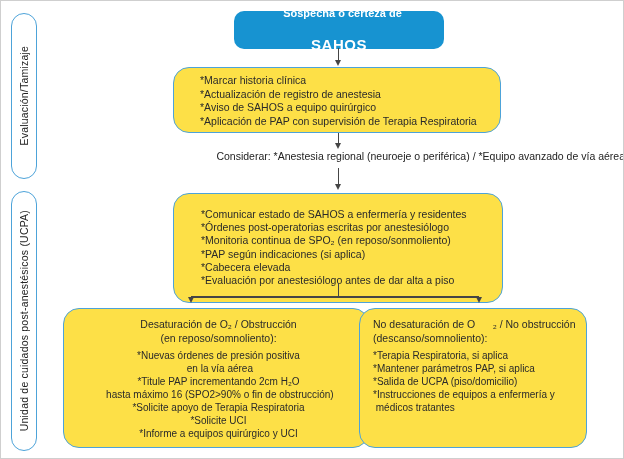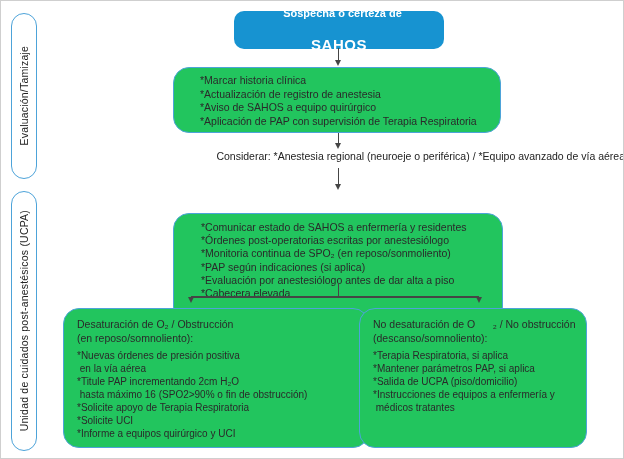--- a/index.html
+++ b/index.html
@@ -22,33 +22,33 @@
   .start-box {
     position:absolute; left:233px; top:10px; width:210px; height:38px;
     background:#1793d1; border-radius:10px; box-sizing:border-box;
     display:flex; flex-direction:column; align-items:center; justify-content:center;
     color:#ffffff; text-align:center;
   }
   .start-box .l1 { font-size:11px; font-weight:600; line-height:13px;margin-left:7px; }
   .start-box .l2 { font-size:15px; font-weight:600; line-height:17px; letter-spacing:0.5px;margin-top:16px; }
   
   .pbox {
-    position:absolute; box-sizing:border-box; background:#22c55e;
+    position:absolute; box-sizing:border-box; background:#fde047;
     border:1.5px solid #4da3d9; border-radius:16px;
   }
   .pbox .line { white-space:pre-wrap; }
   .box-eval { left:172px; top:66px; width:328px; height:66px; padding:6px 8px 4px 26px; font-size:10.5px; }
   .box-eval .line { line-height:13.5px; }
-  .box-ucpa { left:172px; top:192px; width:330px; height:110px; padding:7px 8px 4px 27px; font-size:10.5px;margin-top:20px; }
+  .box-ucpa { left:172px; top:192px; width:330px; height:110px; padding:14px 8px 4px 27px; font-size:10.5px; }
   .box-ucpa .line { line-height:13.2px; }
   .box-branch { top:307px; height:140px; padding:9px 8px 4px 13px; font-size:10px; }
   .box-branch .title .line { line-height:13.5px; font-size:10.5px; }
   .box-branch .items { margin-top:4px; }
   .box-branch .items .line { line-height:13px; }
-  .box-left  { left:62px;  width:306px; }
+  .box-left  { left:62px;  width:306px;text-align:center; }
   .box-right { left:358px; width:228px; }
   
   .note {
     position:absolute; left:54px; top:149px; width:570px;
     text-align:right; font-size:10.5px; font-weight:500; color:#232323;
   }
   
   .vline { position:absolute; width:1.5px; background:#454545; }
   .hline { position:absolute; height:1.5px; background:#454545; }
   .ahead {
@@ -90,22 +90,22 @@
   <div class="note">Considerar: *Anestesia regional (neuroeje o periférica) / *Equipo avanzado de vía aérea</div>
 
   <div class="vline" style="left:336.5px; top:167px; height:17px;"></div>
   <div class="ahead" style="left:333.5px; top:183px;"></div>
 
   <div class="pbox box-ucpa">
       <div class="line">*Comunicar estado de SAHOS a enfermería y residentes</div>
       <div class="line">*Órdenes post-operatorias escritas por anestesiólogo</div>
       <div class="line">*Monitoria continua de SPO₂ (en reposo/sonmoliento)</div>
       <div class="line">*PAP según indicaciones (si aplica)</div>
+      <div class="line">*Cabecera elevada</div>
       <div class="line">*Evaluación por anestesiólogo antes de dar alta a piso</div>
-      <div class="line">*Cabecera elevada</div>
     </div>
 
   <div class="vline" style="left:336.5px; top:282px; height:14px;"></div>
   <div class="hline" style="left:190px; top:295px; width:288px;"></div>
   <div class="ahead" style="left:186.5px; top:296px;"></div>
   <div class="ahead" style="left:474.5px; top:296px;"></div>
 
   <div class="pbox box-branch box-left">
     <div class="title">
         <div class="line">Desaturación de O₂ / Obstrucción</div>

